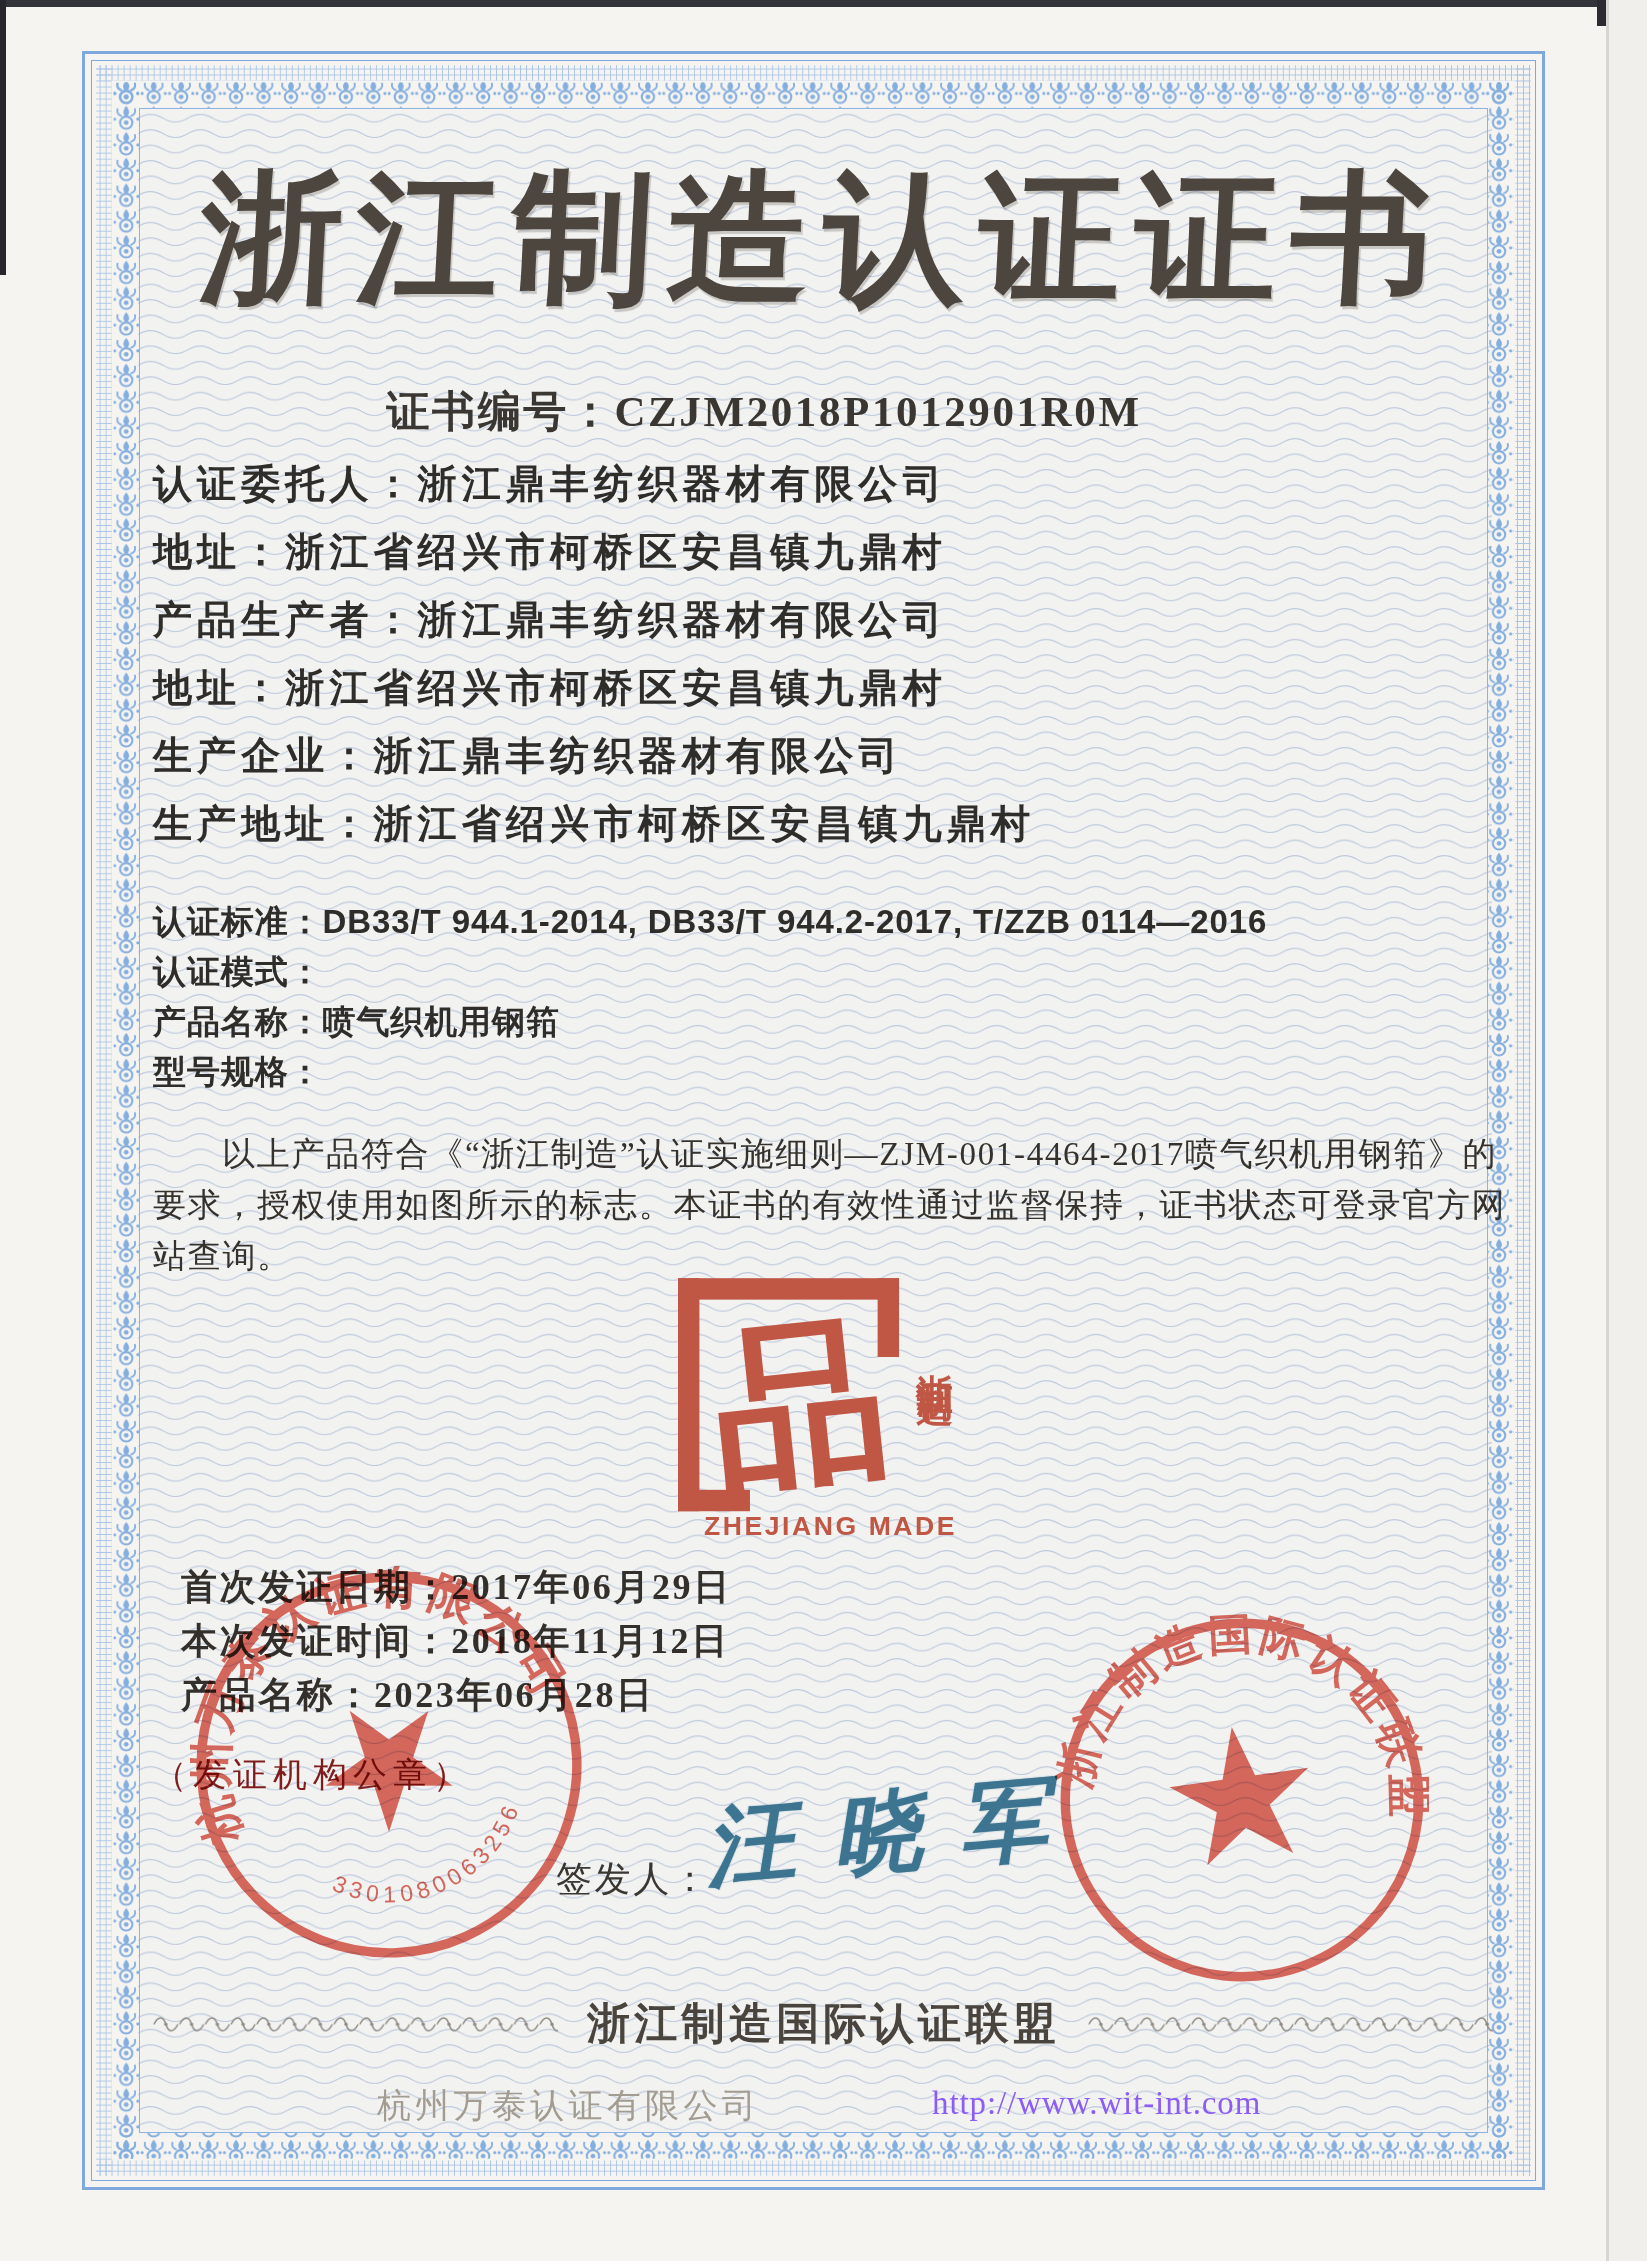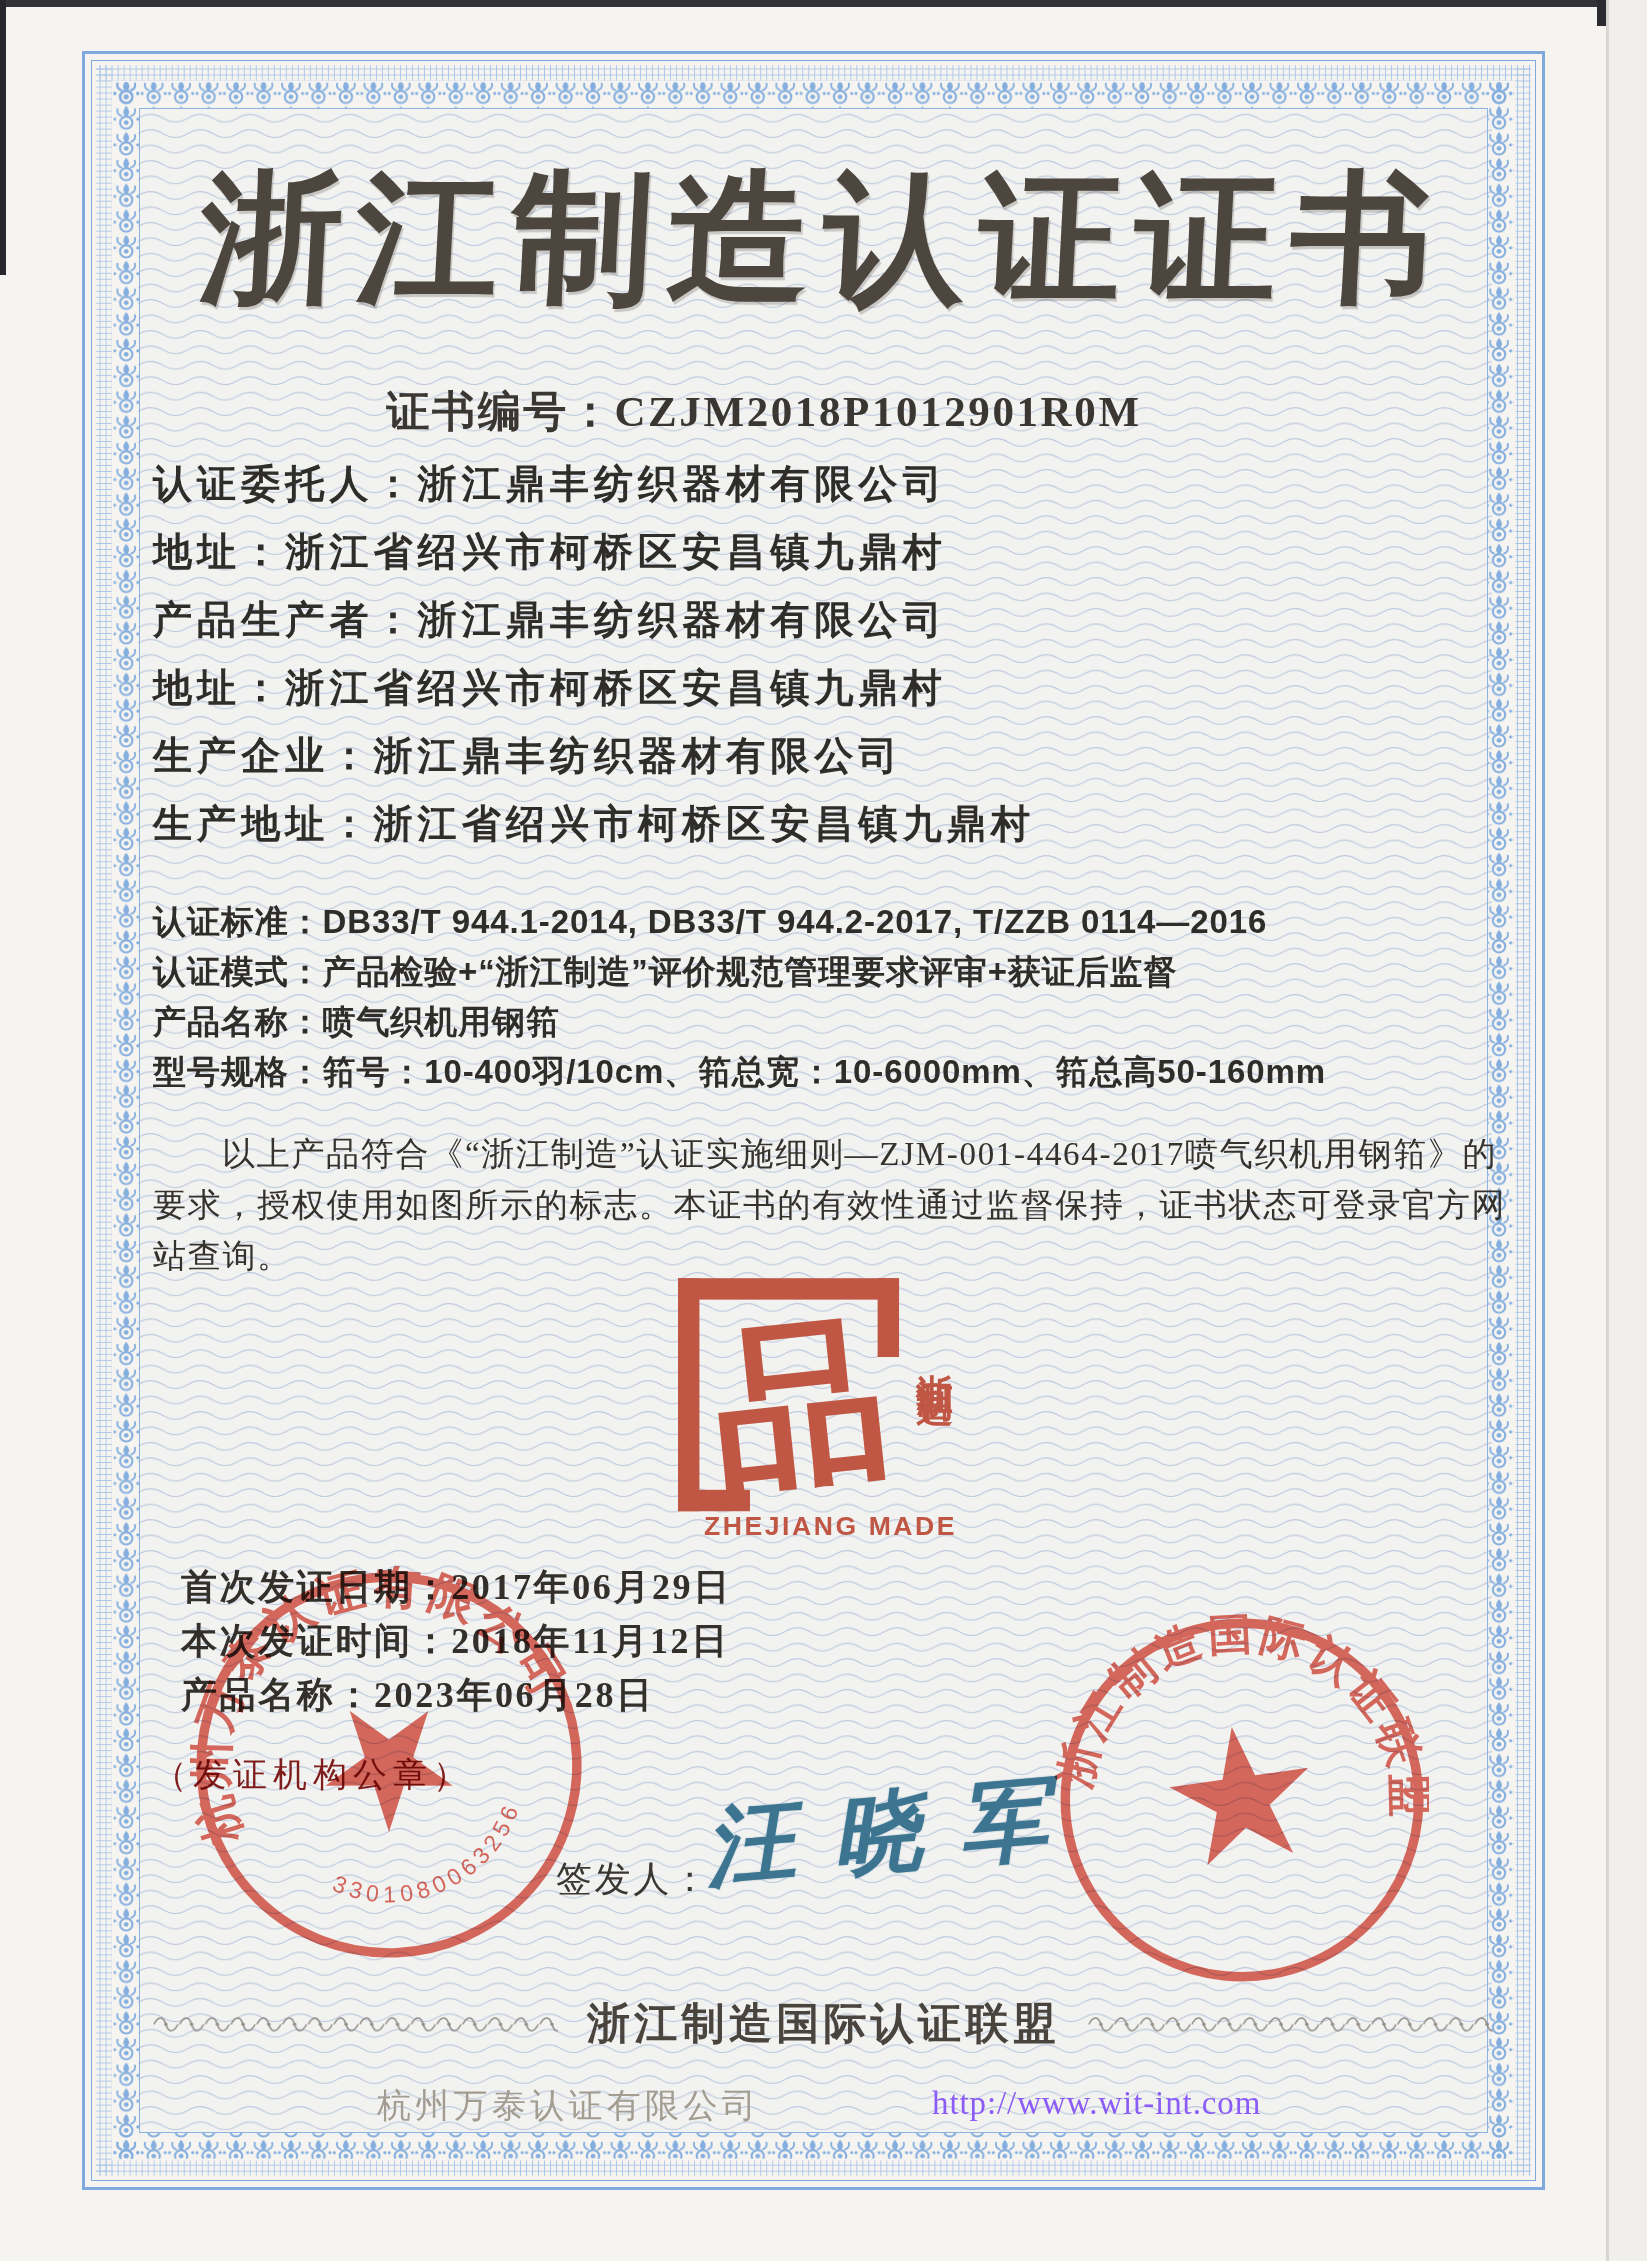--- a/index.html
+++ b/index.html
@@ -145,29 +145,27 @@
       </div>
   </div>
 
   <div class="specs">
     <div class="row">
         <span>认证标准：</span>
         <span>DB33/T 944.1-2014, DB33/T 944.2-2017, T/ZZB 0114—2016</span>
       </div>
     <div class="row">
         <span>认证模式：</span>
-        <span>产品检验+“浙江制造”评价规范管理要求评审+获证后监督</span>
       </div>
     <div class="row">
         <span>产品名称：</span>
         <span>喷气织机用钢筘</span>
       </div>
     <div class="row">
         <span>型号规格：</span>
-        <span>筘号：10-400羽/10cm、筘总宽：10-6000mm、筘总高50-160mm</span>
       </div>
   </div>
 
   <div class="statement">以上产品符合《“浙江制造”认证实施细则—ZJM-001-4464-2017喷气织机用钢筘》的要求，授权使用如图所示的标志。本证书的有效性通过监督保持，证书状态可登录官方网站查询。</div>
 
   <svg class="logo" width="305" height="266" viewBox="0 0 356 310">
     <g fill="#c05745">
       <rect x="0" y="0" width="258" height="25"></rect>
       <rect x="233" y="0" width="25" height="92"></rect>
       <rect x="0" y="0" width="25" height="272"></rect>

